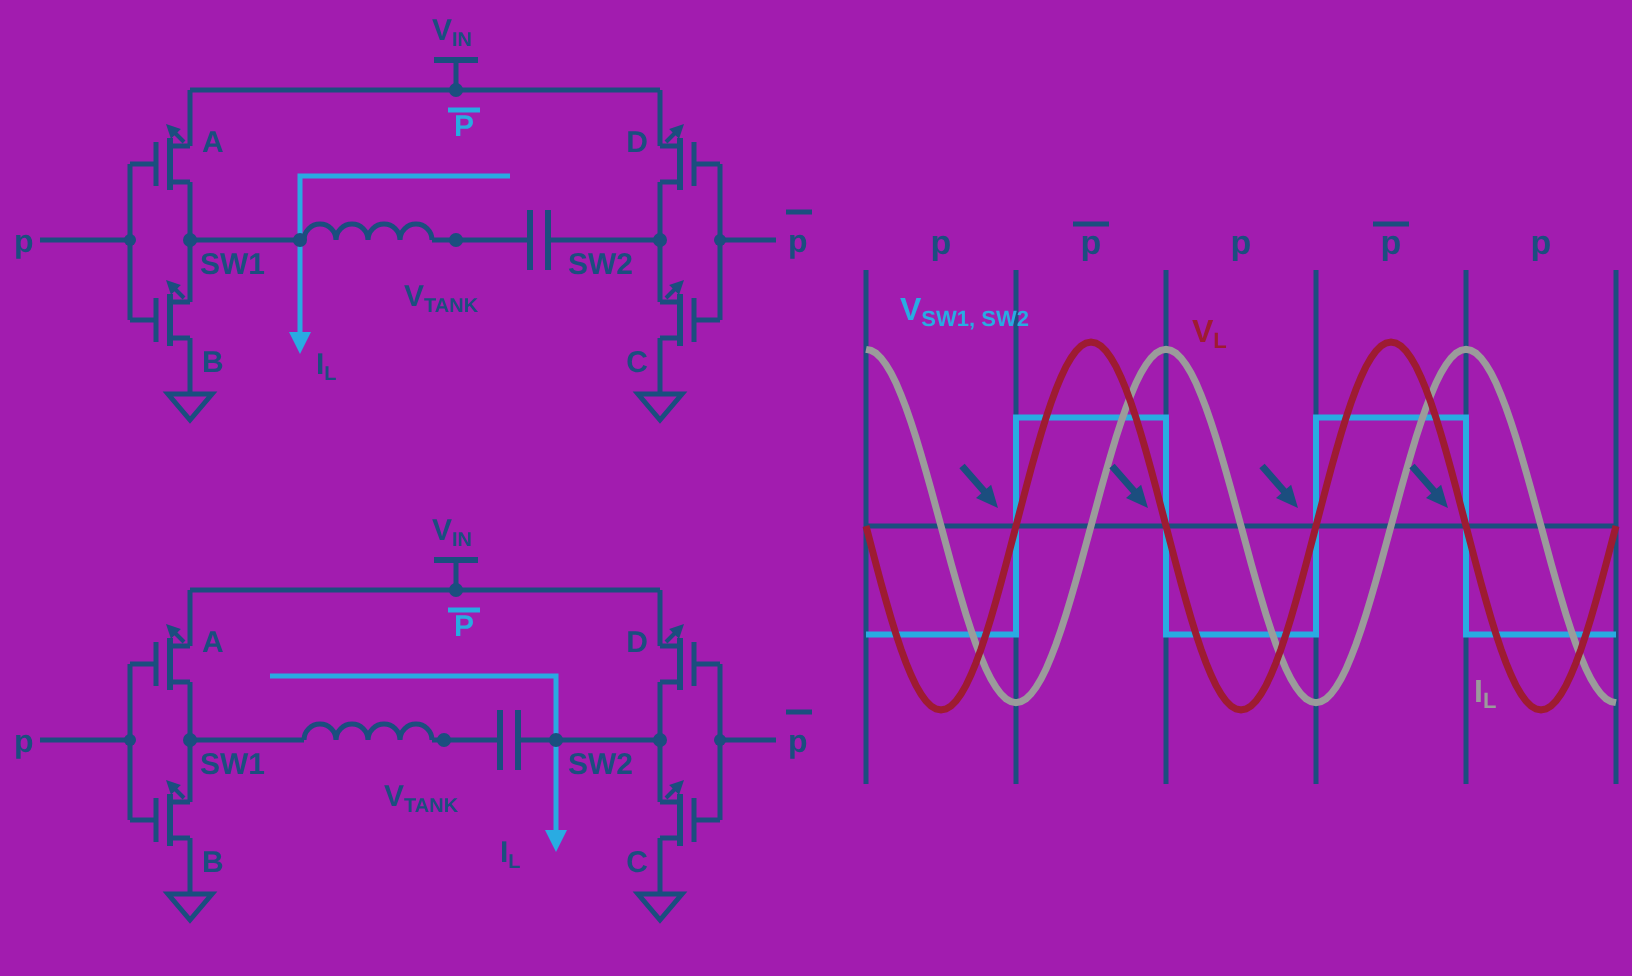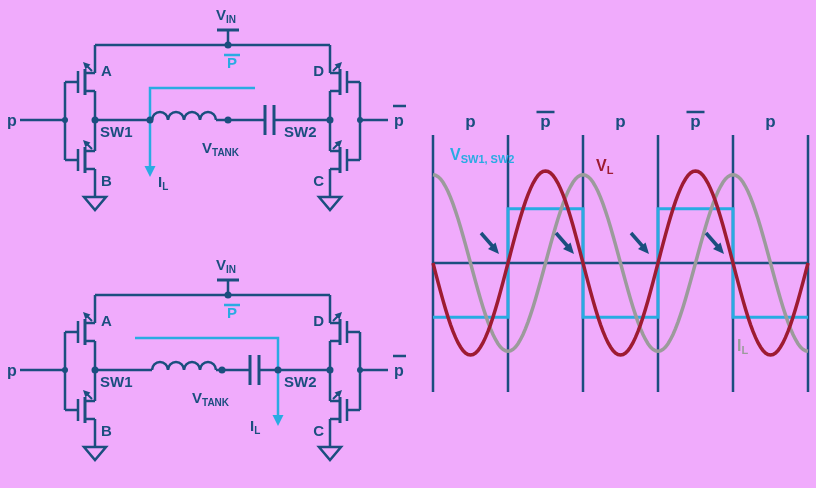--- a/index.html
+++ b/index.html
@@ -1,16 +1,16 @@
 <!DOCTYPE html>
 <html><head>
 <meta charset="utf-8">
 <style>
   html,body{margin:0;padding:0;background:#fff;}
-  #stage{position:relative;width:816px;height:488px;background:#f0abfc;overflow:hidden;}
+  #stage{position:relative;width:816px;height:488px;background:#a21caf;overflow:hidden;}
   svg text{font-family:"Liberation Sans","DejaVu Sans",sans-serif;}
 </style>
 </head>
 <body>
 
 <div id="stage">
   <svg id="fig" width="816" height="488" viewBox="0 0 816 488">
       <g>
         <line x1="95" y1="45" x2="330" y2="45" stroke="#1b4e7f" stroke-width="2.5"></line>
         <text x="216" y="20" font-size="15" fill="#1b4e7f" font-weight="bold" text-anchor="start"><tspan>V</tspan><tspan font-size="10" dy="3">IN</tspan></text>

